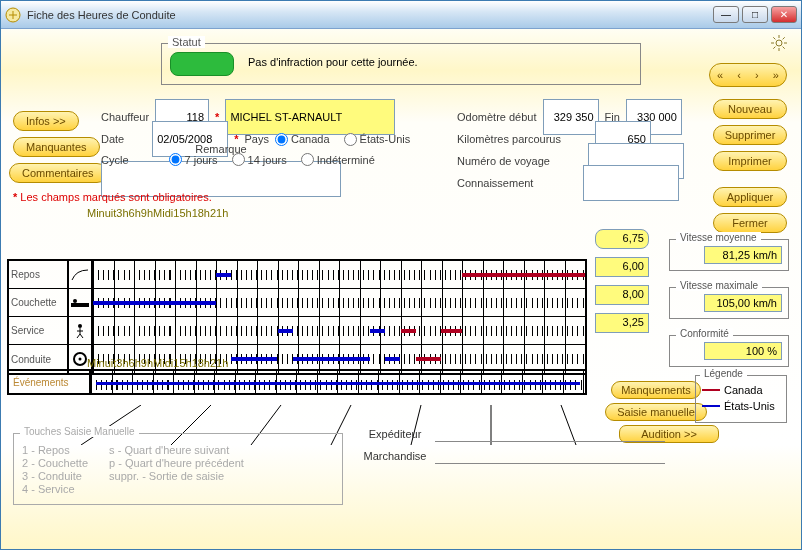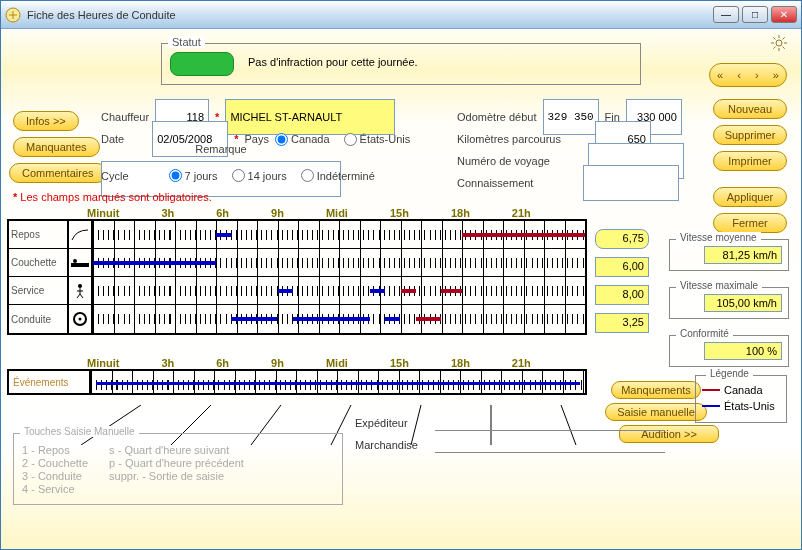--- a/index.html
+++ b/index.html
@@ -26,22 +26,22 @@
 .formrow { position: absolute; display: flex; align-items: center; gap: 6px; color: #3d3d3d; }
 .formrow label { white-space: nowrap; }
 .inp { border: 1px solid #7f9db9; height: 36px; padding: 0 4px; background: #fff; }
 .inp.y { background: #fffb7d; }
 .req { color: #d00; font-weight: bold; }
 .radio { display: inline-flex; align-items: center; gap: 3px; margin-right: 8px; }
 
 .oblig { position: absolute; left: 12px; top: 162px; color: #d00; }
 
 .chart { position: absolute; left: 6px; top: 178px; width: 580px; }
-.timehdr { display: flex; color: #7a7000; font-weight: bold; font-size: 11px; margin-left: 80px; gap: 42px; }
-.rows { border: 2px solid #000; }
+.timehdr { display: flex; color: #7a7000; font-weight: normal; font-size: 11px; margin-left: 80px; }
+.rows { border: 2px solid #000; margin-top: 40px; }
 .row { display: flex; height: 28px; border-bottom: 1px solid #000; }
 .row:last-child { border-bottom: none; }
 .rowlbl { width: 60px; border-right: 2px solid #000; display: flex; align-items: center; font-size: 10px; color: #555; padding-left: 2px; }
 .rowicon { width: 24px; border-right: 2px solid #000; display: flex; align-items: center; justify-content: center; }
 .ticks { flex: 1; position: relative; background: repeating-linear-gradient(to right, #000 0, #000 1px, transparent 1px, transparent 20.5px); overflow: hidden; }
 .ticks::before { content: ''; position: absolute; inset: 0; background: repeating-linear-gradient(to right, #000 0, #000 1px, transparent 1px, transparent 5.1px); height: 10px; top: 9px; }
 .seg { position: absolute; height: 4px; top: 12px; }
 .seg.b { background: #0000cd; }
 .seg.r { background: #b00020; }
 
@@ -54,25 +54,25 @@
 .evrow { display: flex; height: 26px; border: 2px solid #000; }
 .evlbl { width: 82px; border-right: 2px solid #000; display: flex; align-items: center; color: #b83; padding-left: 4px; font-size: 10px; }
 
 .diaglines { position: absolute; left: 80px; top: 376px; width: 510px; height: 40px; }
 
 .manualbox { position: absolute; left: 12px; top: 404px; width: 330px; height: 72px; border: 1px solid #aaa; color: #aaa; padding: 10px 8px 4px; }
 .manualbox .lbl { position: absolute; top: -8px; left: 6px; background: #fff; padding: 0 4px; font-size: 10px; }
 .manualbox .col { display: inline-block; vertical-align: top; margin-right: 18px; font-size: 10px; line-height: 13px; }
 
 .legend { position: absolute; right: 14px; top: 346px; width: 92px; border: 1px solid #888; padding: 8px 6px 6px; }
-.legend .lbl { position: absolute; top: -8px; left: 10px; background: #fff; padding: 0 4px; font-size: 10px; color: #555; }
+.legend .lbl { position: absolute; top: -8px; left: 4px; background: #fff; padding: 0 4px; font-size: 10px; color: #555; }
 .legend .item { display: flex; align-items: center; gap: 4px; font-size: 10px; margin-bottom: 4px; }
 .legend .sw { width: 18px; height: 2px; }
 
-.ship { position: absolute; left: 354px; top: 386px; width: 310px; }
+.ship { position: absolute; left: 354px; top: 397px; width: 310px; text-align: center; }
 .ship .r { display: flex; align-items: center; margin-bottom: 6px; }
 .ship label { width: 80px; color: #333; }
 .ship .u { flex: 1; border-bottom: 1px solid #888; height: 16px; }
 </style>
 </head>
 <body>
 
 <div class="window">
   <div class="titlebar">
     <svg class="icon" viewBox="0 0 16 16">
@@ -133,40 +133,40 @@
         </span>
       <span class="radio">
           <input type="radio" style="">
           <span>États-Unis</span>
         </span>
     </div>
     <div class="formrow" style="left:100px; top:114px;flex-direction:column;">
       <label>Remarque</label>
       <input class="inp" style="width: 240px;" value="">
     </div>
-    <div class="formrow" style="left:100px; top:140px;">
+    <div class="formrow" style="left:100px; top:124px;">
       <label>Cycle</label>
       <span style="width:28px;"></span>
       <span class="radio">
           <input type="radio" checked="" style="">
           <span>7 jours</span>
         </span>
       <span class="radio">
           <input type="radio" style="">
           <span>14 jours</span>
         </span>
       <span class="radio">
           <input type="radio" style="">
           <span>Indéterminé</span>
         </span>
     </div>
 
     <div class="formrow" style="left:456px; top:70px;">
       <label>Odomètre début</label>
-      <input class="inp" style="width: 56px; text-align: right; font-family: Liberation Mono, monospace;" value="329 350">
+      <input class="inp" style="width: 56px; text-align: right;" value="329 350">
       <label>Fin</label>
       <input class="inp" style="width: 56px; text-align: right;" value="330 000">
     </div>
     <div class="formrow" style="left:456px; top:92px;">
       <label>Kilomètres parcourus</label>
       <input class="inp" style="width: 56px; text-align: right; margin-left: 28px;" value="650">
     </div>
     <div class="formrow" style="left:456px; top:114px;">
       <label>Numéro de voyage</label>
       <input class="inp" style="width: 96px; margin-left: 32px;" value="">

